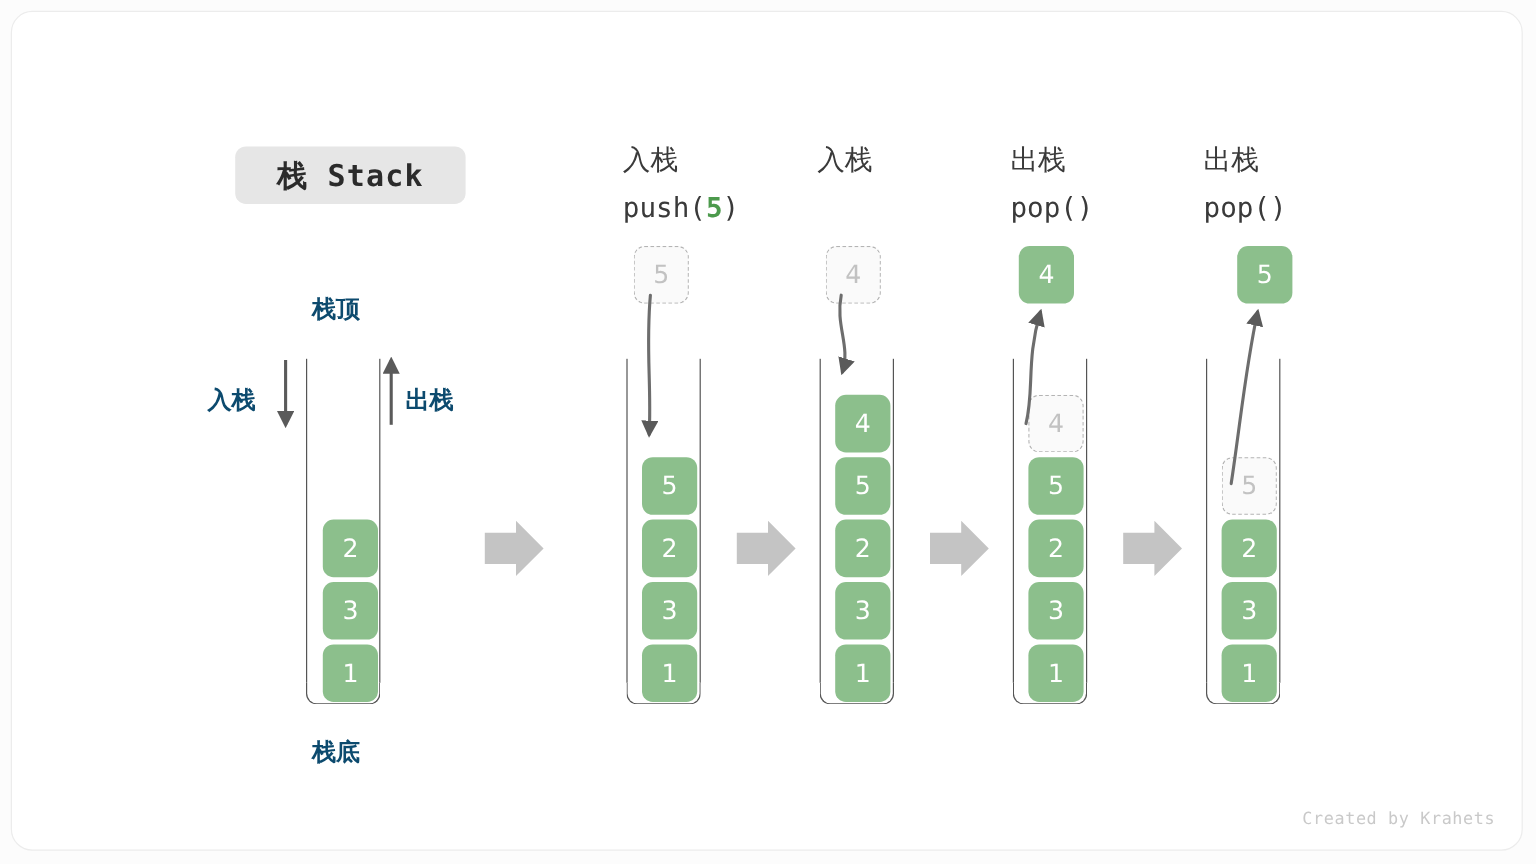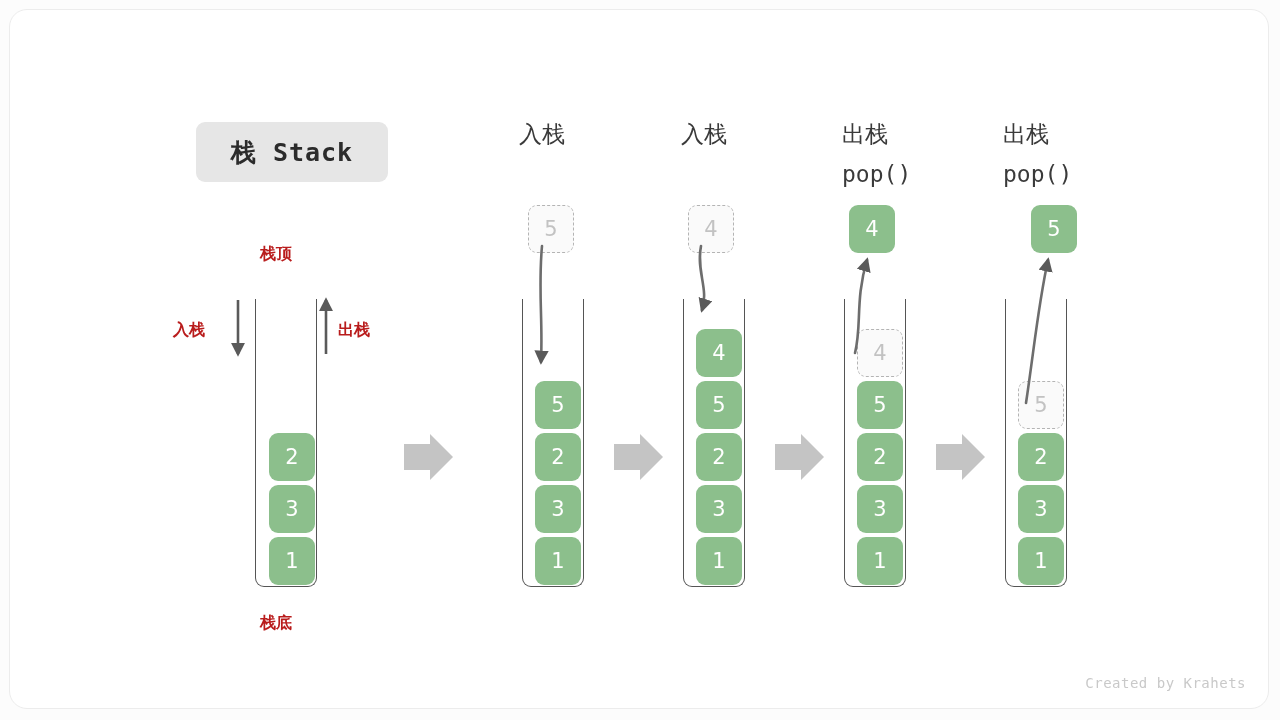--- a/index.html
+++ b/index.html
@@ -31,40 +31,40 @@
     box-sizing: border-box;
     overflow: hidden;
   }
 
   
   #title-badge {
     position: absolute;
     left: 186px;
     top: 112px;
     width: 192px;
-    height: 60px;
+    height: 48px;
     background: #e6e6e6;
     border-radius: 9px;
     display: flex;
     align-items: center;
     justify-content: center;
     font-family: "DejaVu Sans Mono", "Liberation Mono", monospace;
     font-size: 25px;
     font-weight: bold;
     color: #2b2b2b;
     letter-spacing: 1px;
   }
 
   
   .cn-label {
     position: absolute;
     font-family: "DejaVu Sans", "Liberation Sans", sans-serif;
-    font-size: 16px;
+    font-size: 20px;
     font-weight: bold;
-    color: #b91c1c;
+    color: #0c4a6e;
     white-space: nowrap;
   }
 
   
   .col-header {
     position: absolute;
     top: 104px;
     white-space: nowrap;
     line-height: 40px;
   }
@@ -164,20 +164,21 @@
 
     <div id="title-badge">栈 Stack</div>
 
     <div class="cn-label" style="left:250px; top:234px;">栈顶</div>
     <div class="cn-label" style="left:250px; top:603px;">栈底</div>
     <div class="cn-label" style="left:163px; top:310px;">入栈</div>
     <div class="cn-label" style="left:328px; top:310px;">出栈</div>
 
     <div class="col-header" style="left:509px;">
       <span class="hdr-cn">入栈</span>
+      <span class="hdr-code"><span>push(</span><span class="arg">5</span><span>)</span></span>
     </div>
 
     <div class="col-header" style="left:671px;">
       <span class="hdr-cn">入栈</span>
     </div>
 
     <div class="col-header" style="left:832px;">
       <span class="hdr-cn">出栈</span>
       <span class="hdr-code"><span>pop(</span><span class="arg"></span><span>)</span></span>
     </div>

